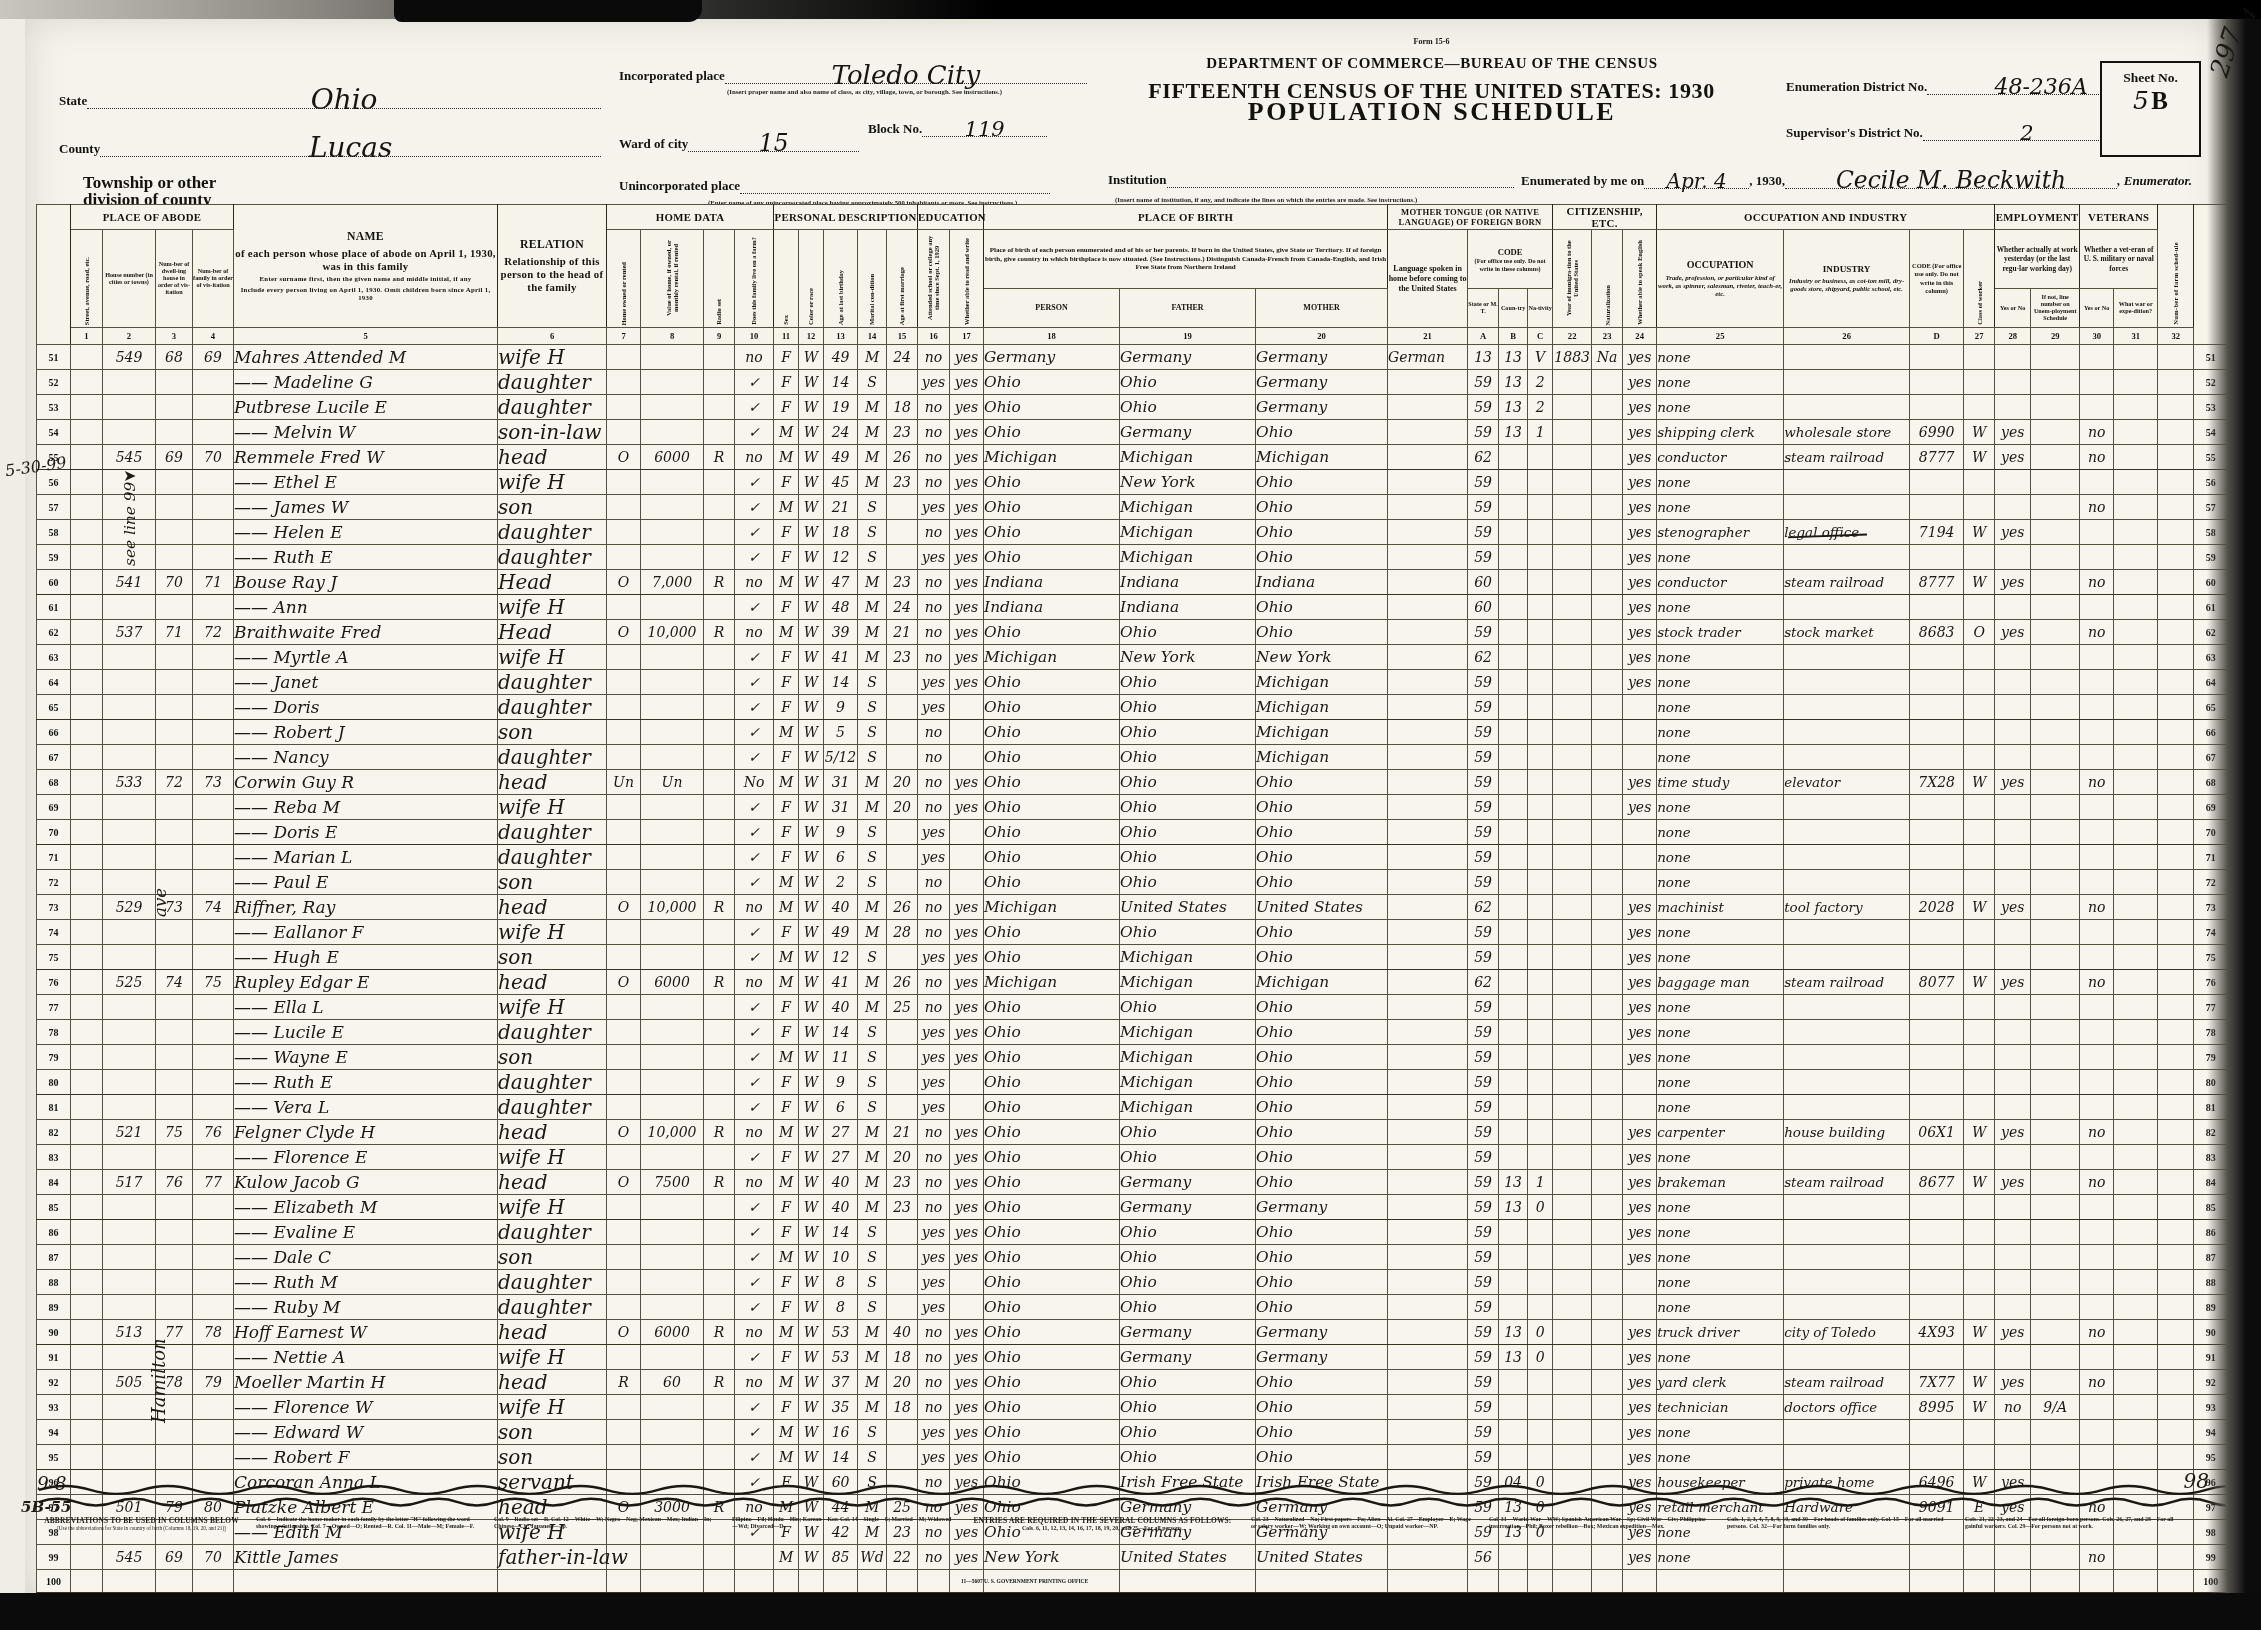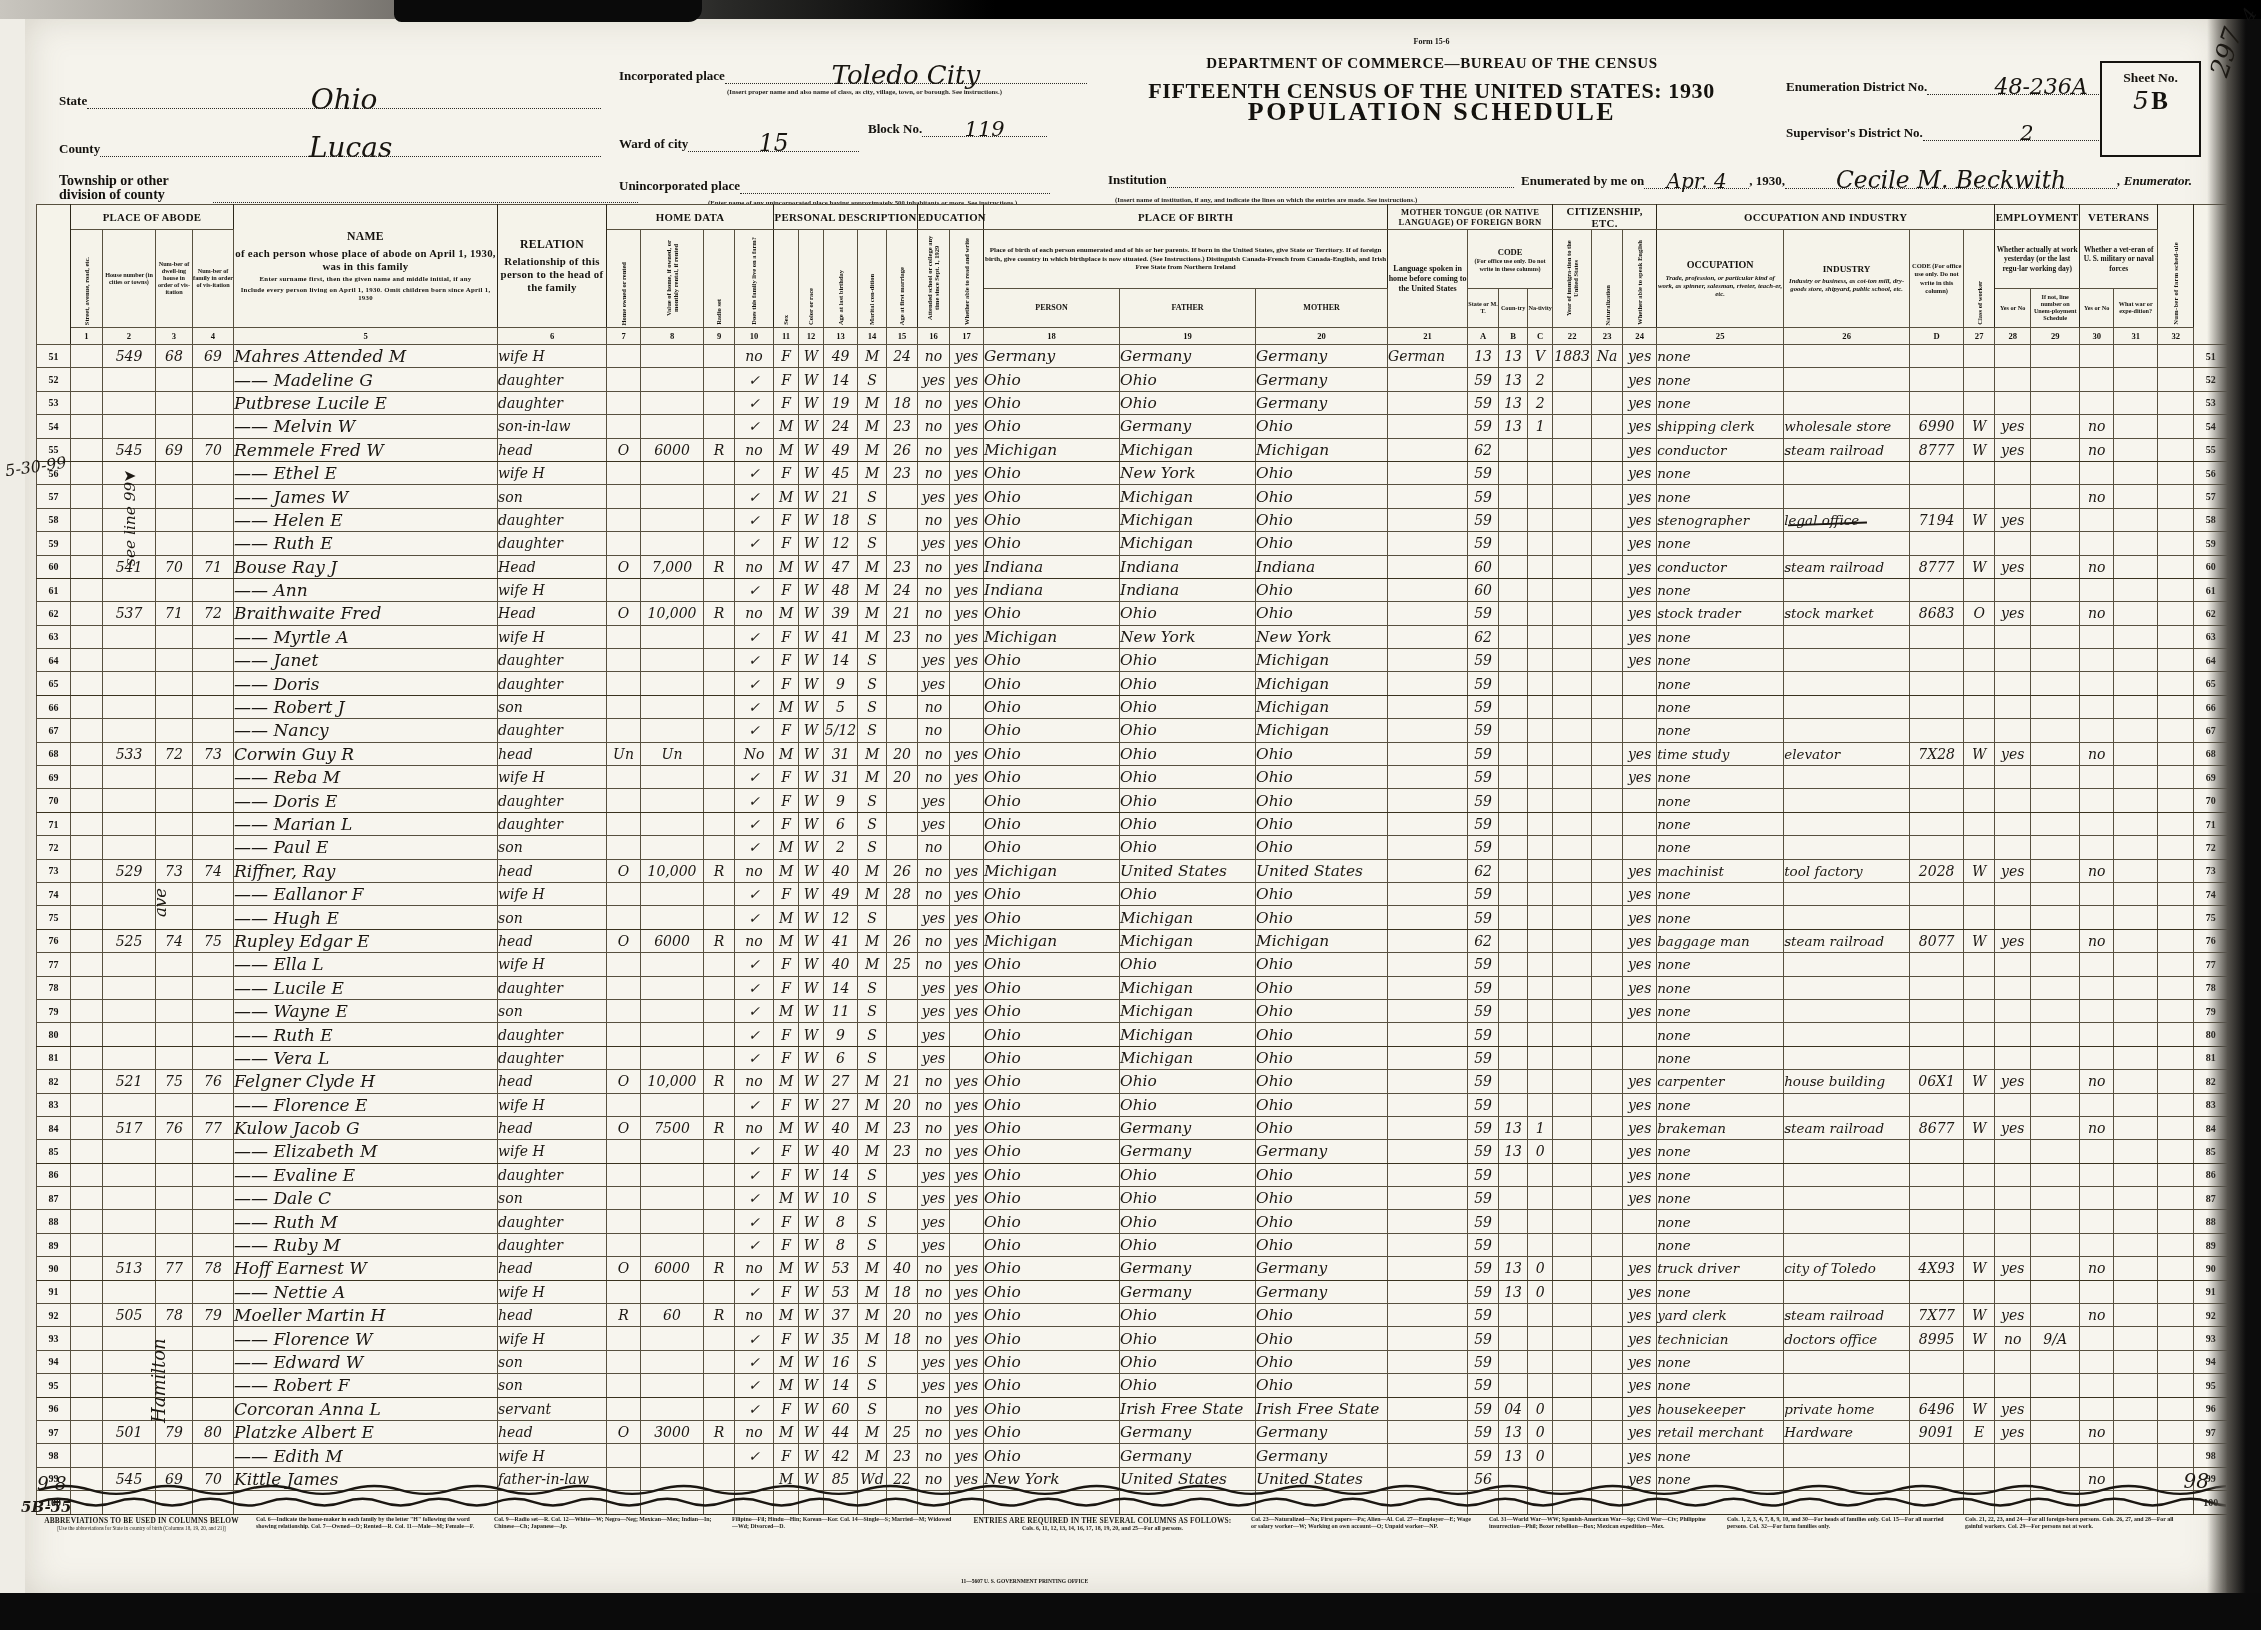--- a/index.html
+++ b/index.html
@@ -7,21 +7,21 @@
   .edge-top{position:absolute;top:0;left:0;width:100%;height:18.5px;background:linear-gradient(90deg,#c9c6bf 0,#8a8680 14%,#2a2a28 32%,#000 44%,#000 100%);z-index:5;}
   .blob{position:absolute;top:0;left:394px;width:308px;height:22px;background:#0a0a0a;border-radius:0 0 13.5px 7.4px;z-index:5;}
   .edge-right{position:absolute;top:0;right:0;width:54px;height:100%;background:linear-gradient(270deg,#0c0c0c 0,#0c0c0c 28%,#55524c 62%,rgba(85,82,76,0) 100%);z-index:4;}
   .edge-bottom{position:absolute;bottom:0;left:0;width:100%;height:38px;background:#0b0b0b;z-index:5;}
   .paper{position:absolute;top:16px;left:25px;right:37px;bottom:34px;background:#f5f3ec;box-shadow:inset 0 0 37px rgba(120,110,90,.25);}
 
   
   .hdr{position:absolute;left:0;top:18.5px;width:2261px;height:186px;}
   .f{position:absolute;display:flex;align-items:flex-end;}
   .lbl{font-weight:bold;font-size:13px;white-space:nowrap;}
-  .lbl.small{font-size:14px;line-height:1.05;}
+  .lbl.small{font-size:17px;line-height:1.05;margin-left:24px;}
   .dl{flex:1;border-bottom:1.5px dotted #2b2a26;text-align:center;line-height:.55;}
   .sub{position:absolute;font-size:6.8px;white-space:nowrap;font-weight:bold;color:#262420;}
   .hv{font-family:"DejaVu Serif",serif;font-style:italic;color:#181510;}
   .title-form{position:absolute;left:1139px;top:18.5px;width:585px;text-align:center;font-weight:bold;font-size:8px;}
   .title-dept{position:absolute;left:1047px;top:36px;width:770px;text-align:center;font-weight:bold;font-size:15px;letter-spacing:0.6px;}
   .title-census{position:absolute;left:1016px;top:59px;width:831px;text-align:center;font-weight:bold;font-size:22px;letter-spacing:0.6px;}
   .title-pop{position:absolute;left:1047px;top:78px;width:770px;text-align:center;font-weight:bold;font-size:26px;letter-spacing:2.5px;}
   .sheetbox{position:absolute;left:2100px;top:42px;width:97px;height:92px;border:2.2px solid #15130f;background:#f5f3ec;text-align:center;}
   .sheetbox .sl{font-weight:bold;font-size:13.5px;margin-top:7.4px;}
   .sheetbox .num{font-size:25px;}
@@ -49,21 +49,21 @@
   .thick-r{border-right:1.5px solid #2c2719 !important;}
   thead .thick-r{border-right:1.5px solid #2c2719 !important;}
 
   tbody tr{height:23.4px;}
   tbody td{border-left:0.6px solid #6a624f;border-right:0.6px solid #6a624f;border-bottom:0.9px dotted #7a7160;vertical-align:middle;text-align:center;overflow:visible;}
   tbody tr:nth-child(5n) td{border-bottom:1.1px solid #39321f;}
   tbody tr.fam td{border-top:1.5px solid #2c2617;}
   td.hand{font-family:"DejaVu Serif",serif;font-style:italic;font-size:14px;color:#1b1712;white-space:nowrap;}
   td.c-name,td.c-relation,td.c-occupation,td.c-industry,td.c-pob,td.c-pob_father,td.c-pob_mother,td.c-language{text-align:left;padding-left:6.2px;}
   td.c-name{font-size:17px;}
-  td.c-relation{font-size:14px;}
+  td.c-relation{font-size:20px;}
   td.c-pob,td.c-pob_father,td.c-pob_mother{font-size:15.4px;}
   td.c-occupation,td.c-industry{font-size:13.5px;}
   td.c-line,td.c-line2{font-family:"Liberation Serif",serif;font-style:normal;font-weight:bold;font-size:10px;color:#14120e;}
   td.c-line{border-right:1.5px solid #2c2719;}
   td.c-family,td.c-name,td.c-relation,td.c-farm,td.c-age_married,td.c-read_write,td.c-pob_mother,td.c-code_c,td.c-english,td.c-class,td.c-unemp_line,td.c-war,td.c-farm_no{border-right:1.5px solid #2c2719;}
   td.struck{position:relative;}
   td.struck::after{content:"";position:absolute;left:3.7px;right:34%;top:62%;border-top:2.5px solid #1b1712;transform:rotate(-2deg);}
   tr.scribbled td{border-bottom:1.2px solid #2c2617;}
 
   

